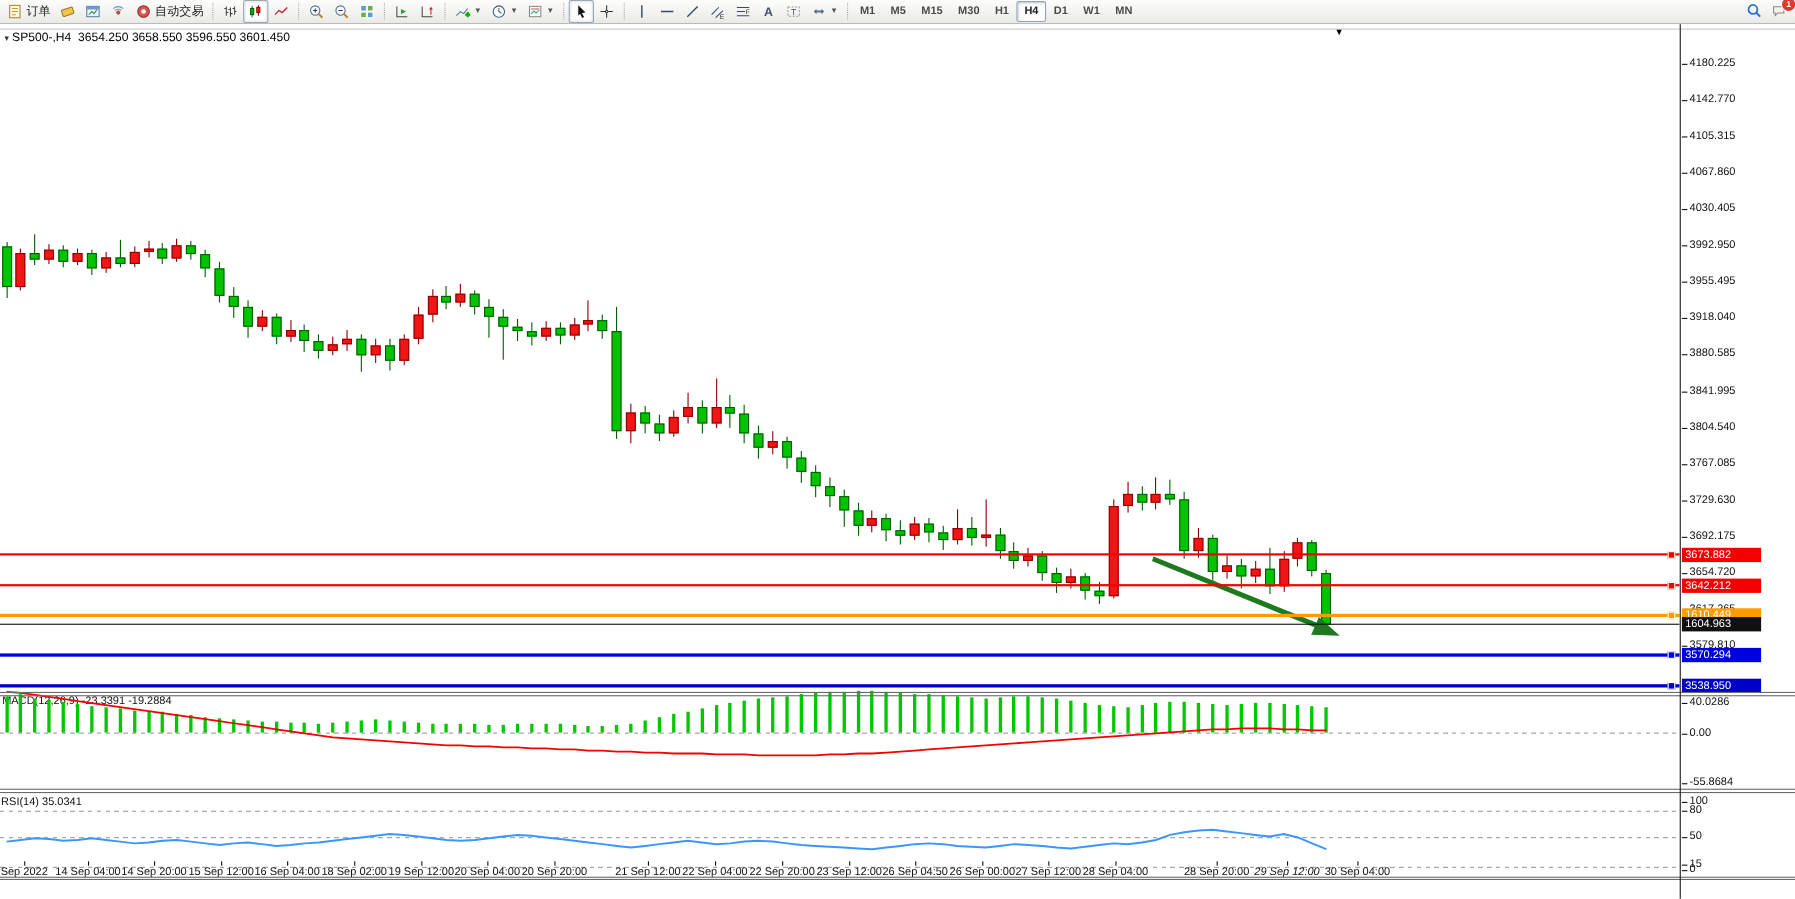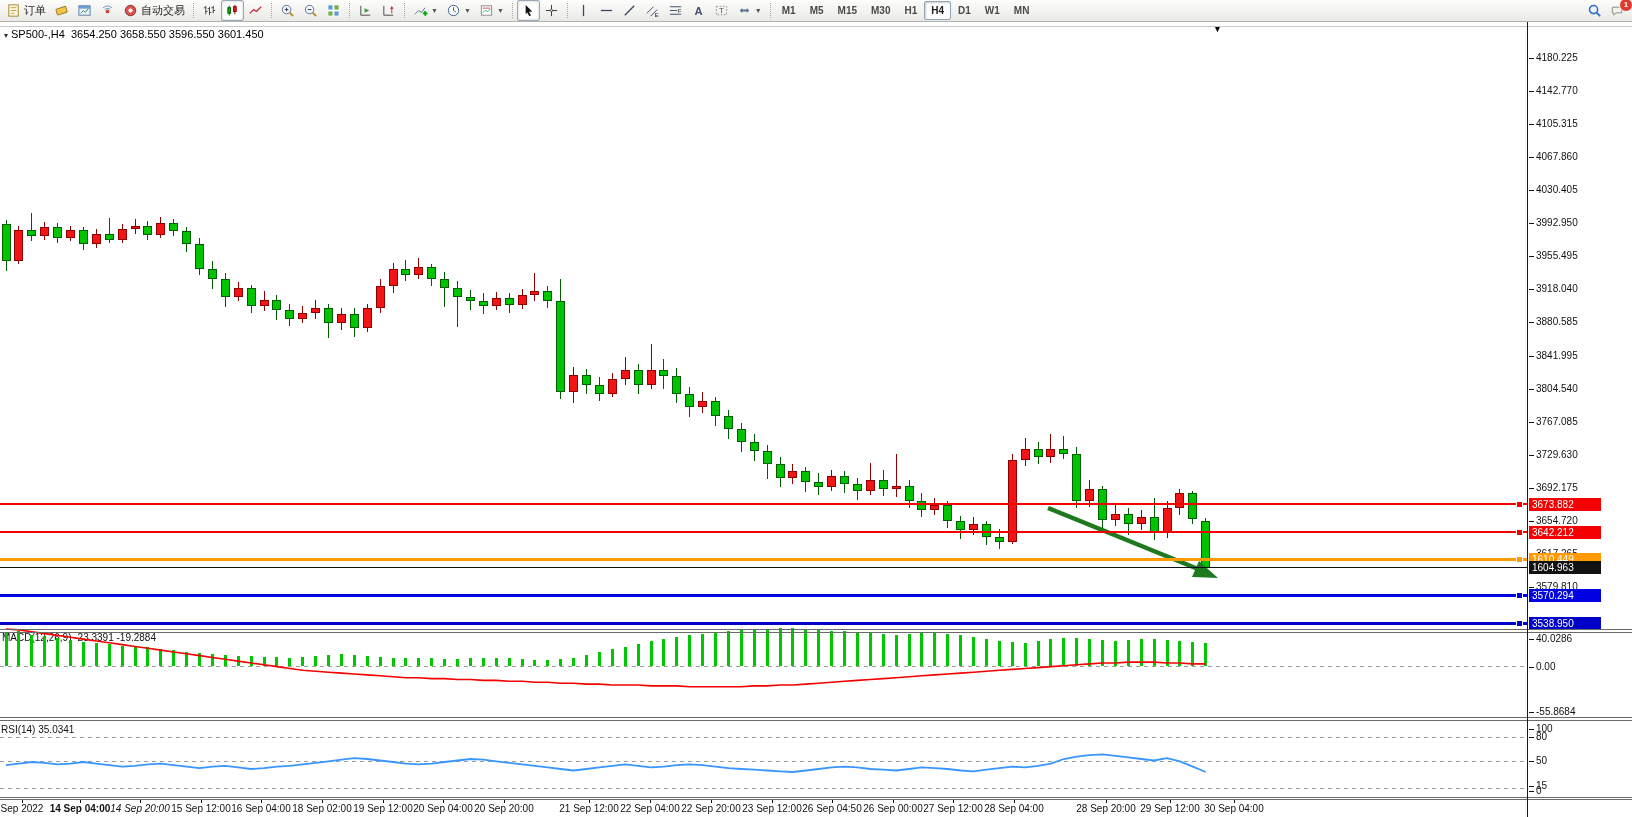--- a/index.html
+++ b/index.html
@@ -34,21 +34,21 @@
   .hline{position:absolute;left:0;}
   .candle-wick{position:absolute;width:1px;}
   .candle-body{position:absolute;box-sizing:border-box;border:1px solid;}
   .macd-bar{position:absolute;width:3px;background:#00c800;}
   .dashline{position:absolute;left:0;width:1527px;height:1px;
     background:repeating-linear-gradient(to right,#9c9c9c 0 4px,transparent 4px 8px);}
   .ind-label{position:absolute;font-size:10px;color:#111;white-space:nowrap;}
   .chart-title{position:absolute;left:4px;top:6px;font-size:11px;color:#000;white-space:nowrap;}
   .chart-title .mk{font-size:8px;color:#333;margin-right:3px;}
   .scroll-marker{position:absolute;font-size:9px;color:#000;line-height:9px;}
-  #timeaxis{position:absolute;left:0;top:777px;width:1527px;height:19px;}
+  #timeaxis{position:absolute;left:0;top:761px;width:1527px;height:19px;}
   .tlabel{position:absolute;top:4px;font-size:10px;color:#111;white-space:nowrap;transform:translateX(-50%);}
   .ttick{position:absolute;top:0;width:1px;height:4px;background:#111;}
   svg.overlay{position:absolute;left:0;top:0;pointer-events:none;}
 </style>
 </head>
 <body>
 
 <div class="toolbar" id="toolbar">
     <div class="tb-btn">
       <span>
@@ -648,23 +648,23 @@
       <div class="ptick" style="top: 701px;"><i></i>100</div>
       <div class="ptick" style="top: 709.4px;"><i></i>80</div>
       <div class="ptick" style="top: 732.5px;"><i></i>50</div>
       <div class="ptick" style="top: 758.45px;"><i></i>15</div>
       <div class="ptick" style="top: 763px;"><i></i>0</div>
     </div>
   <div id="timeaxis">
       <div class="ttick" style="left: 22px;"></div>
       <div class="tlabel" style="left: 22px;">Sep 2022</div>
       <div class="ttick" style="left: 80px;"></div>
-      <div class="tlabel" style="left: 80px; font-weight: bold;">14 Sep 04:00</div>
+      <div class="tlabel" style="left: 80px;">14 Sep 04:00</div>
       <div class="ttick" style="left: 140px;"></div>
-      <div class="tlabel" style="left: 140px; font-style: italic;">14 Sep 20:00</div>
+      <div class="tlabel" style="left: 140px;">14 Sep 20:00</div>
       <div class="ttick" style="left: 201px;"></div>
       <div class="tlabel" style="left: 201px;">15 Sep 12:00</div>
       <div class="ttick" style="left: 261px;"></div>
       <div class="tlabel" style="left: 261px;">16 Sep 04:00</div>
       <div class="ttick" style="left: 322px;"></div>
       <div class="tlabel" style="left: 322px;">18 Sep 02:00</div>
       <div class="ttick" style="left: 383px;"></div>
       <div class="tlabel" style="left: 383px;">19 Sep 12:00</div>
       <div class="ttick" style="left: 443px;"></div>
       <div class="tlabel" style="left: 443px;">20 Sep 04:00</div>
@@ -682,21 +682,21 @@
       <div class="tlabel" style="left: 832px;">26 Sep 04:50</div>
       <div class="ttick" style="left: 893px;"></div>
       <div class="tlabel" style="left: 893px;">26 Sep 00:00</div>
       <div class="ttick" style="left: 953px;"></div>
       <div class="tlabel" style="left: 953px;">27 Sep 12:00</div>
       <div class="ttick" style="left: 1014px;"></div>
       <div class="tlabel" style="left: 1014px;">28 Sep 04:00</div>
       <div class="ttick" style="left: 1106px;"></div>
       <div class="tlabel" style="left: 1106px;">28 Sep 20:00</div>
       <div class="ttick" style="left: 1170px;"></div>
-      <div class="tlabel" style="left: 1170px;">29 Sep 12:00</div>
+      <div class="tlabel" style="left: 1170px; font-style: italic;">29 Sep 12:00</div>
       <div class="ttick" style="left: 1234px;"></div>
       <div class="tlabel" style="left: 1234px;">30 Sep 04:00</div>
     </div>
   <div id="seplayer">
       <div class="topline" style="top: 4px;"></div>
       <div class="sepline" style="top: 607px;"></div>
       <div class="sepline" style="top: 610px;"></div>
       <div class="sepline" style="top: 695px;"></div>
       <div class="sepline" style="top: 698px;"></div>
       <div class="sepline" style="top: 775px;"></div>

